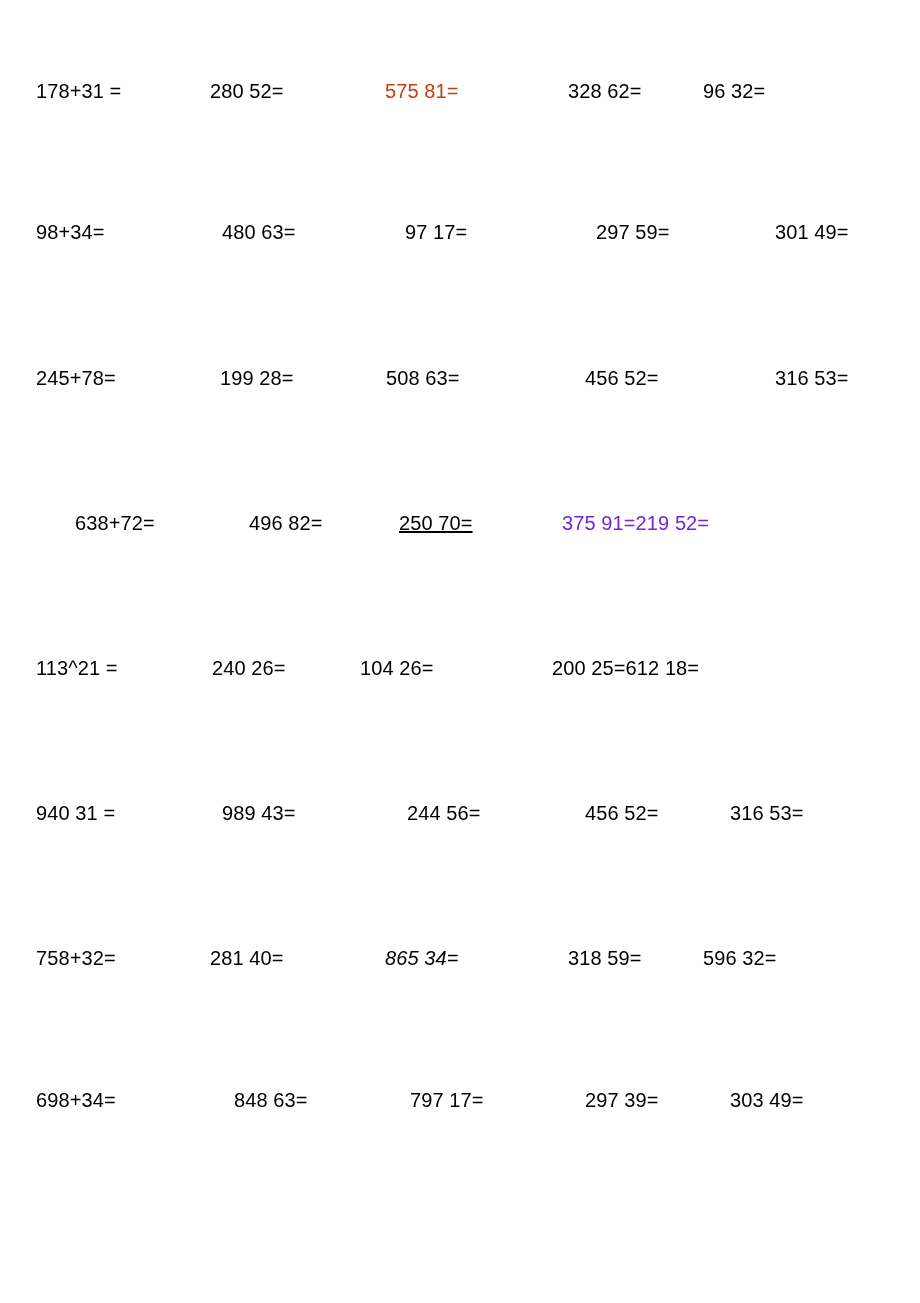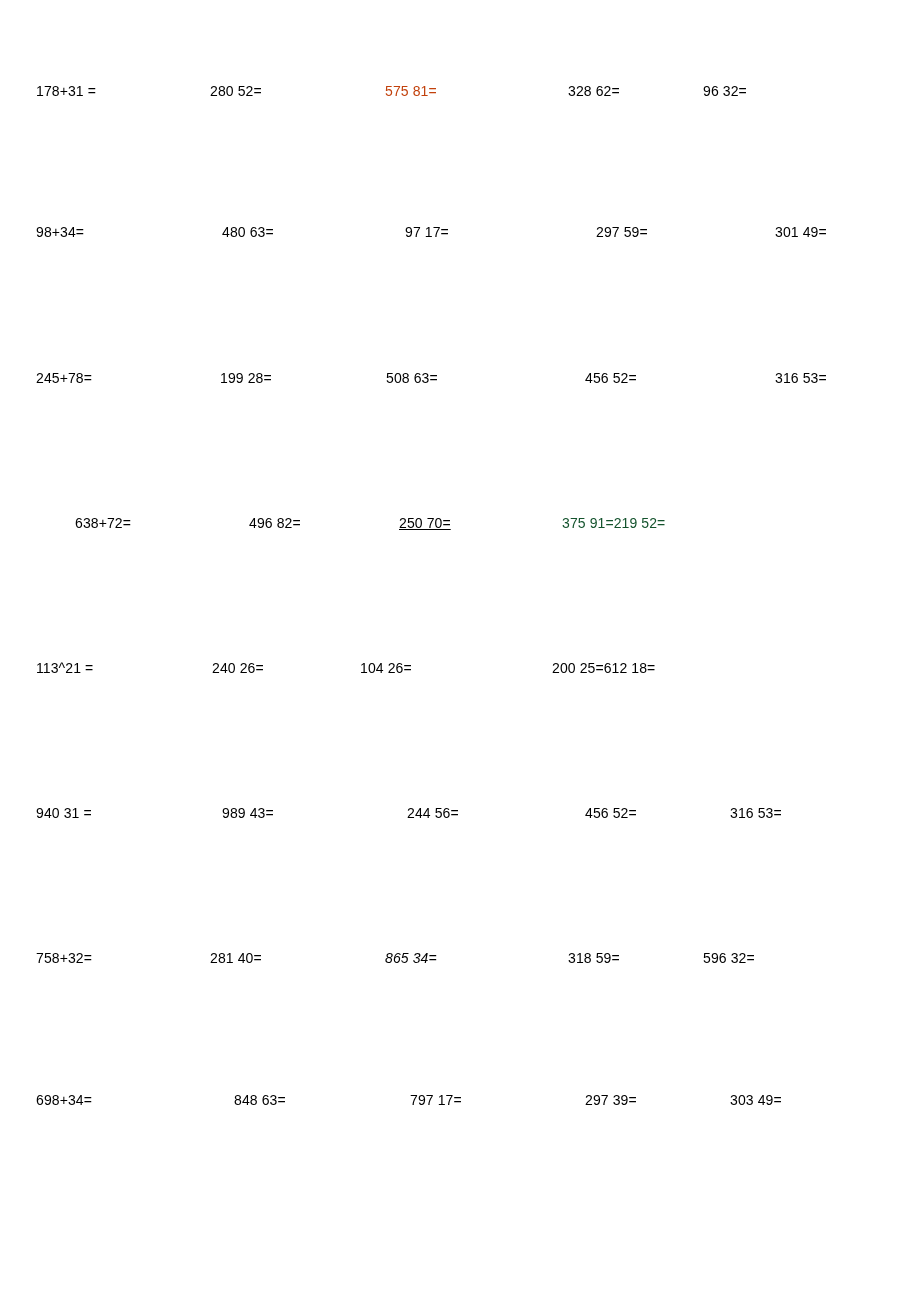--- a/index.html
+++ b/index.html
@@ -23,21 +23,21 @@
   .problem-row {
     position: absolute;
     left: 0;
     width: 920px;
     height: 30px;
   }
   .problem {
     position: absolute;
     top: 0;
     white-space: pre;
-    font-size: 14px;
+    font-size: 20px;
     line-height: 30px;
     letter-spacing: 0.1px;
     color: #000000;
   }
 </style>
 </head>
 <body>
 
 <div id="worksheet" style="width: 920px; height: 1303px; background: rgb(255, 255, 255);">
     <div class="problem-row" style="top: 76px;">
@@ -58,21 +58,21 @@
       <span class="problem" style="left: 36px; color: rgb(0, 0, 0);">245+78=</span>
       <span class="problem" style="left: 220px; color: rgb(0, 0, 0);">199 28=</span>
       <span class="problem" style="left: 386px; color: rgb(0, 0, 0);">508 63=</span>
       <span class="problem" style="left: 585px; color: rgb(0, 0, 0);">456 52=</span>
       <span class="problem" style="left: 775px; color: rgb(0, 0, 0);">316 53=</span>
     </div>
     <div class="problem-row" style="top: 508px; margin-left: 39px;">
       <span class="problem" style="left: 36px; color: rgb(0, 0, 0);">638+72=</span>
       <span class="problem" style="left: 210px; color: rgb(0, 0, 0);">496 82=</span>
       <span class="problem" style="left: 360px; color: rgb(0, 0, 0); text-decoration: underline;">250 70=</span>
-      <span class="problem" style="left: 523px; color: #14532d;">375 91=219 52=</span>
+      <span class="problem" style="left: 523px; color: #6d28d9;">375 91=219 52=</span>
     </div>
     <div class="problem-row" style="top: 653px;">
       <span class="problem" style="left: 36px; color: rgb(0, 0, 0);">113^21 =</span>
       <span class="problem" style="left: 212px; color: rgb(0, 0, 0);">240 26=</span>
       <span class="problem" style="left: 360px; color: rgb(0, 0, 0);">104 26=</span>
       <span class="problem" style="left: 552px; color: rgb(0, 0, 0);">200 25=612 18=</span>
     </div>
     <div class="problem-row" style="top: 798px;">
       <span class="problem" style="left: 36px; color: rgb(0, 0, 0);">940 31 =</span>
       <span class="problem" style="left: 222px; color: rgb(0, 0, 0);">989 43=</span>

